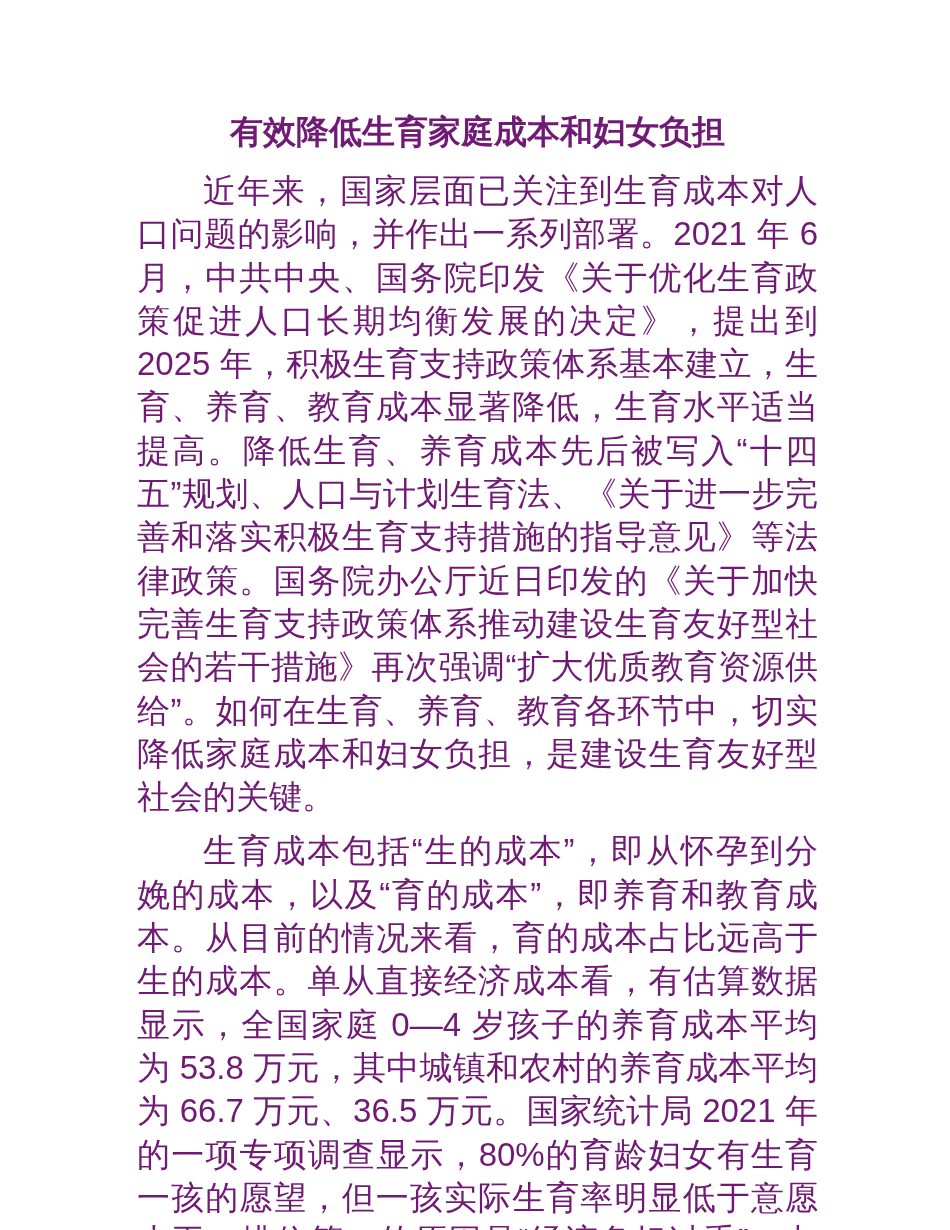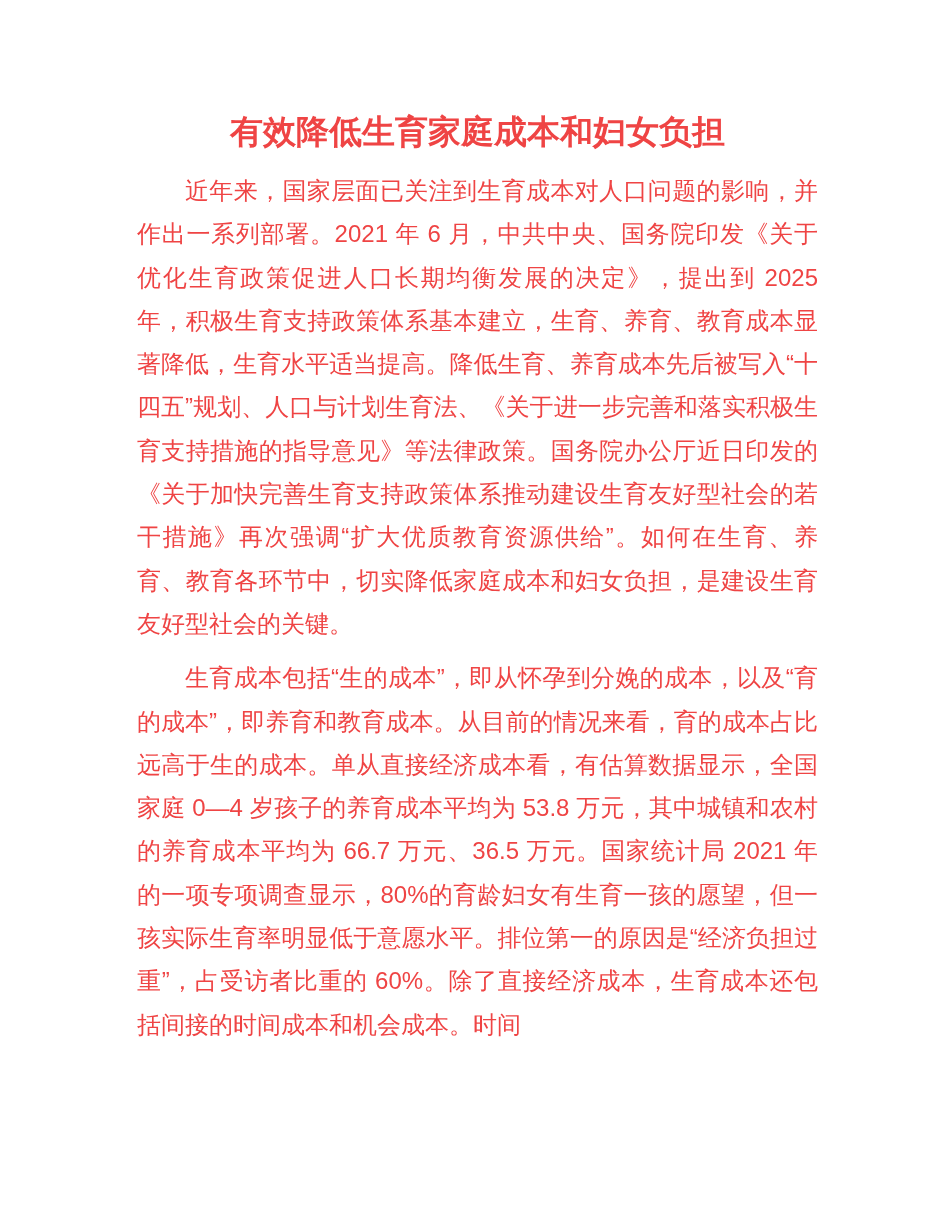--- a/index.html
+++ b/index.html
@@ -6,36 +6,36 @@
     margin: 0;
     padding: 0;
     background: #ffffff;
   }
   .page {
     position: relative;
     width: 950px;
     height: 1230px;
     box-sizing: border-box;
     background: #ffffff;
-    color: #ef4444;
+    color: #701a75;
     padding: 109px 132px 0 137px;
     overflow: hidden;
     font-family: "Liberation Sans", "DejaVu Sans", sans-serif;
   }
   .doc-title {
     margin: 0 0 14px 0;
     font-size: 33px;
     font-weight: bold;
     line-height: 46px;
     text-align: center;
     letter-spacing: 0;
   }
   .doc-para {
     margin: 0 0 11px 0;
-    font-size: 24px;
+    font-size: 33px;
     line-height: 43.3px;
     text-align: justify;
     text-indent: 2em;
     word-break: normal;
     line-break: strict;
   }
 </style>
 </head>
 <body>
 

